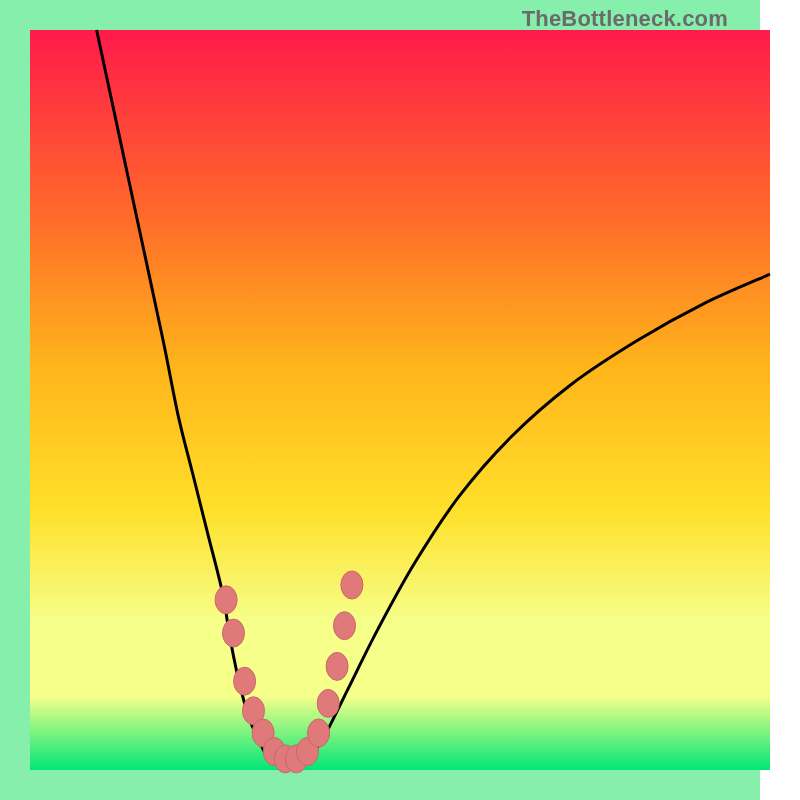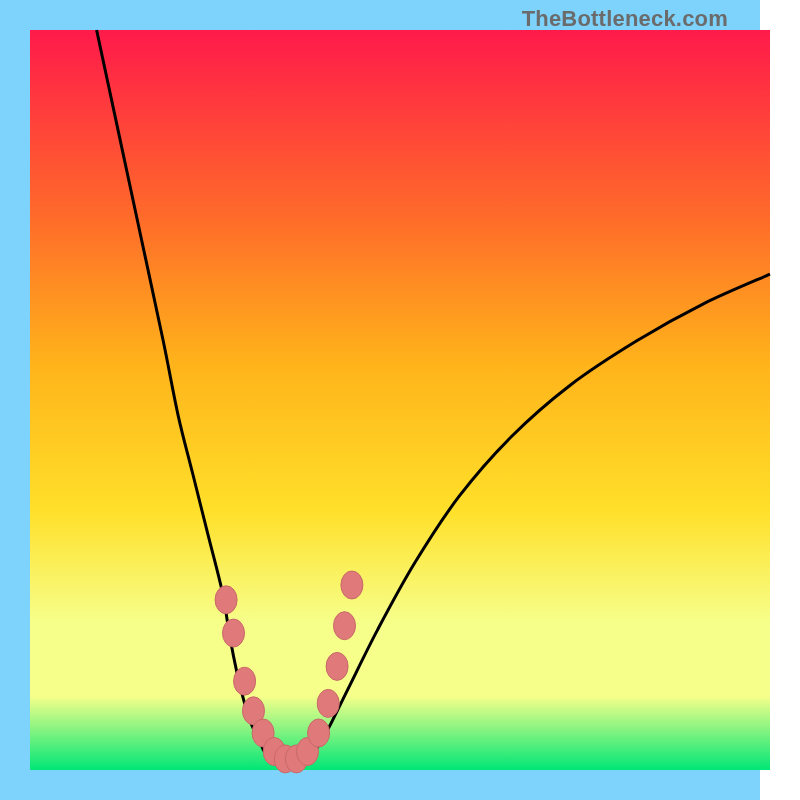--- a/index.html
+++ b/index.html
@@ -1,21 +1,21 @@
 <!DOCTYPE html>
 <html><head>
 <meta charset="utf-8">
 <style>
   * { margin: 0; padding: 0; box-sizing: border-box; }
   html, body { width: 800px; height: 800px; overflow: hidden; background: #fff; }
   .stage {
     position: relative;
     width: 760px;
     height: 800px;
-    background: #7dd3fc;
+    background: #86efac;
   }
   .plot-area {
     position: absolute;
     left: 30px;
     top: 30px;
     width: 740px;
     height: 740px;
     background: linear-gradient(to bottom,
       var(--c-top) 0%,
       var(--c-mid1) 25%,

